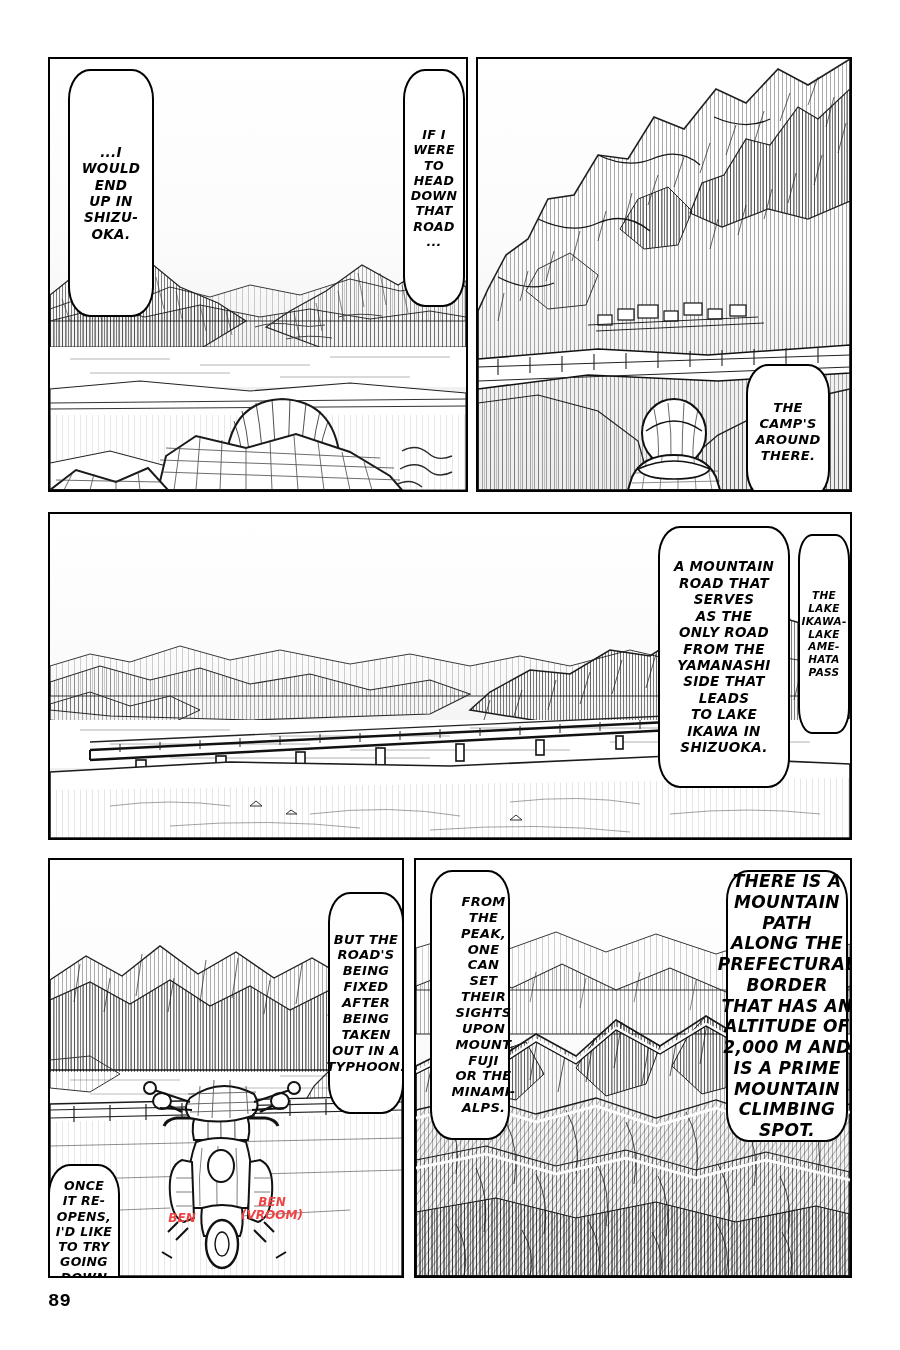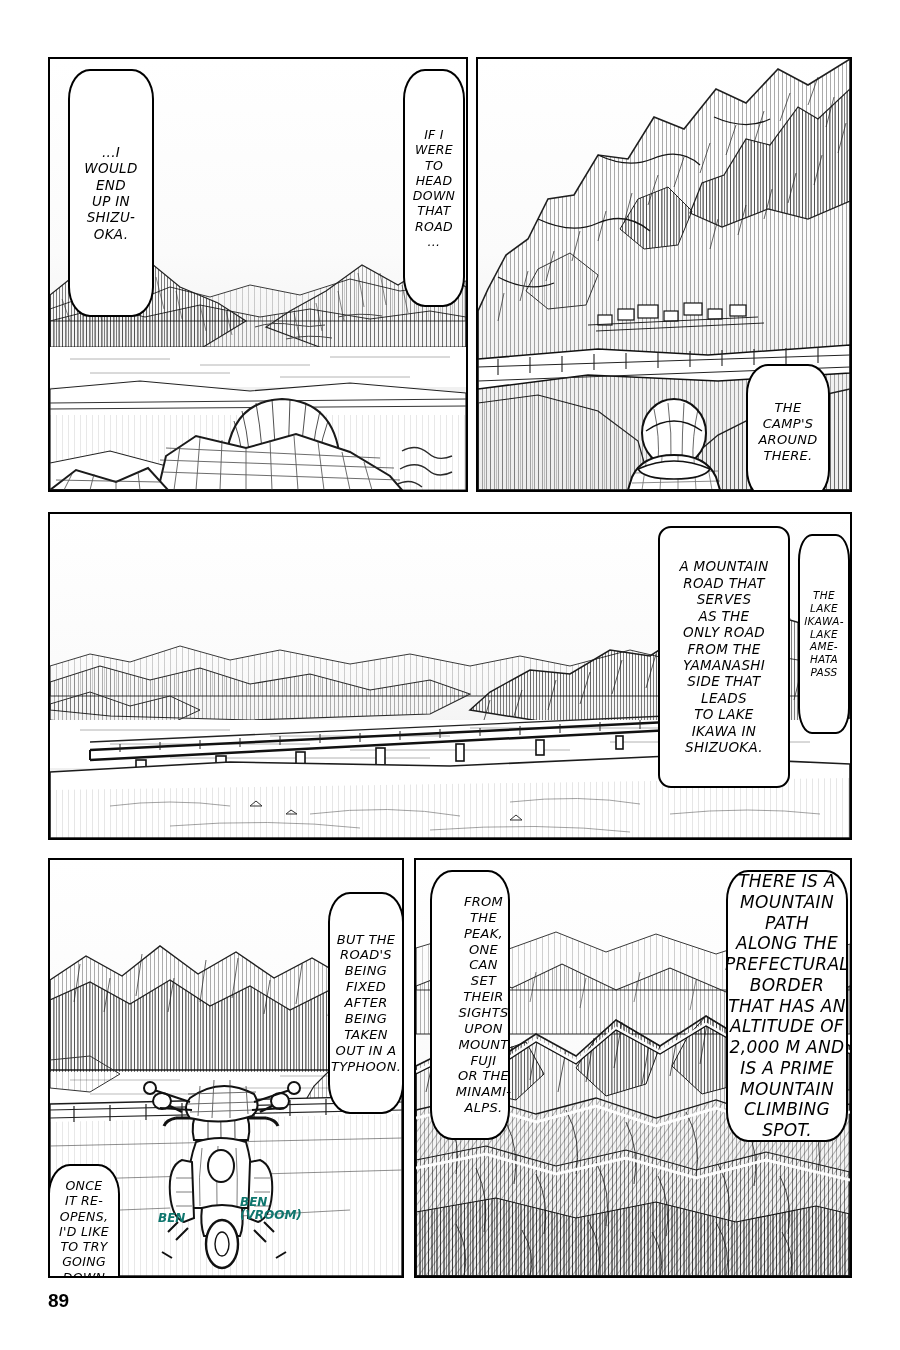--- a/index.html
+++ b/index.html
@@ -44,49 +44,50 @@
     background: #fff;
     border: 2px solid #000;
     box-sizing: border-box;
     display: flex;
     align-items: center;
     justify-content: center;
     text-align: center;
     line-height: 1.22;
     font-family: "DejaVu Sans", sans-serif;
     font-style: italic;
-    font-weight: 400;
+    font-weight: 700;
     letter-spacing: 0.3px;
     color: #000;
     padding: 8px 5px;
     
     border-radius: 16px / 22px;
   }
   .balloon.tall { border-radius: 22px / 30px; }
   .balloon.narrow { border-radius: 14px / 26px; }
   .balloon span { display: block; white-space: pre-line; }
 
   
   .page-number {
     position: absolute;
     left: 48px;
     top: 1290px;
     font-size: 19px;
     font-weight: 700;
     color: #000;
-    font-family: Liberation Sans, sans-serif;
+    font-family: Liberation Mono, monospace;
   }
 
   
   .sfx {
     position: absolute;
     font-family: "DejaVu Sans", sans-serif;
     font-style: italic;
     font-weight: 700;
-    color: #0f766e;
+    color: #ef4444;
+    text-align: center;
     line-height: 1.1;
   }
 </style>
 </head>
 <body>
 
 <div class="page">
 
   <div class="panel" style="left:48px; top:57px; width:420px; height:435px;">
     <div class="sky"></div>
@@ -341,21 +342,21 @@
         <path d="M120 312 q100 -8 190 2 M380 316 q110 -8 200 2"></path>
       </g>
 
       <g stroke="#333" stroke-width="1" fill="none">
         <path d="M200 292 l6 -5 l6 5 z"></path>
         <path d="M236 300 l5 -4 l6 4 z"></path>
         <path d="M460 306 l6 -5 l6 5 z"></path>
       </g>
     </svg>
 
-    <div class="balloon tall" style="left:608px; top:12px; width:132px; height:262px; font-size:13.5px;border-radius:13px;">
+    <div class="balloon tall" style="left:608px; top:12px; width:132px; height:262px; font-size:13.5px;">
       <span>A MOUNTAIN
 ROAD THAT
 SERVES
 AS THE
 ONLY ROAD
 FROM THE
 YAMANASHI
 SIDE THAT
 LEADS
 TO LAKE

